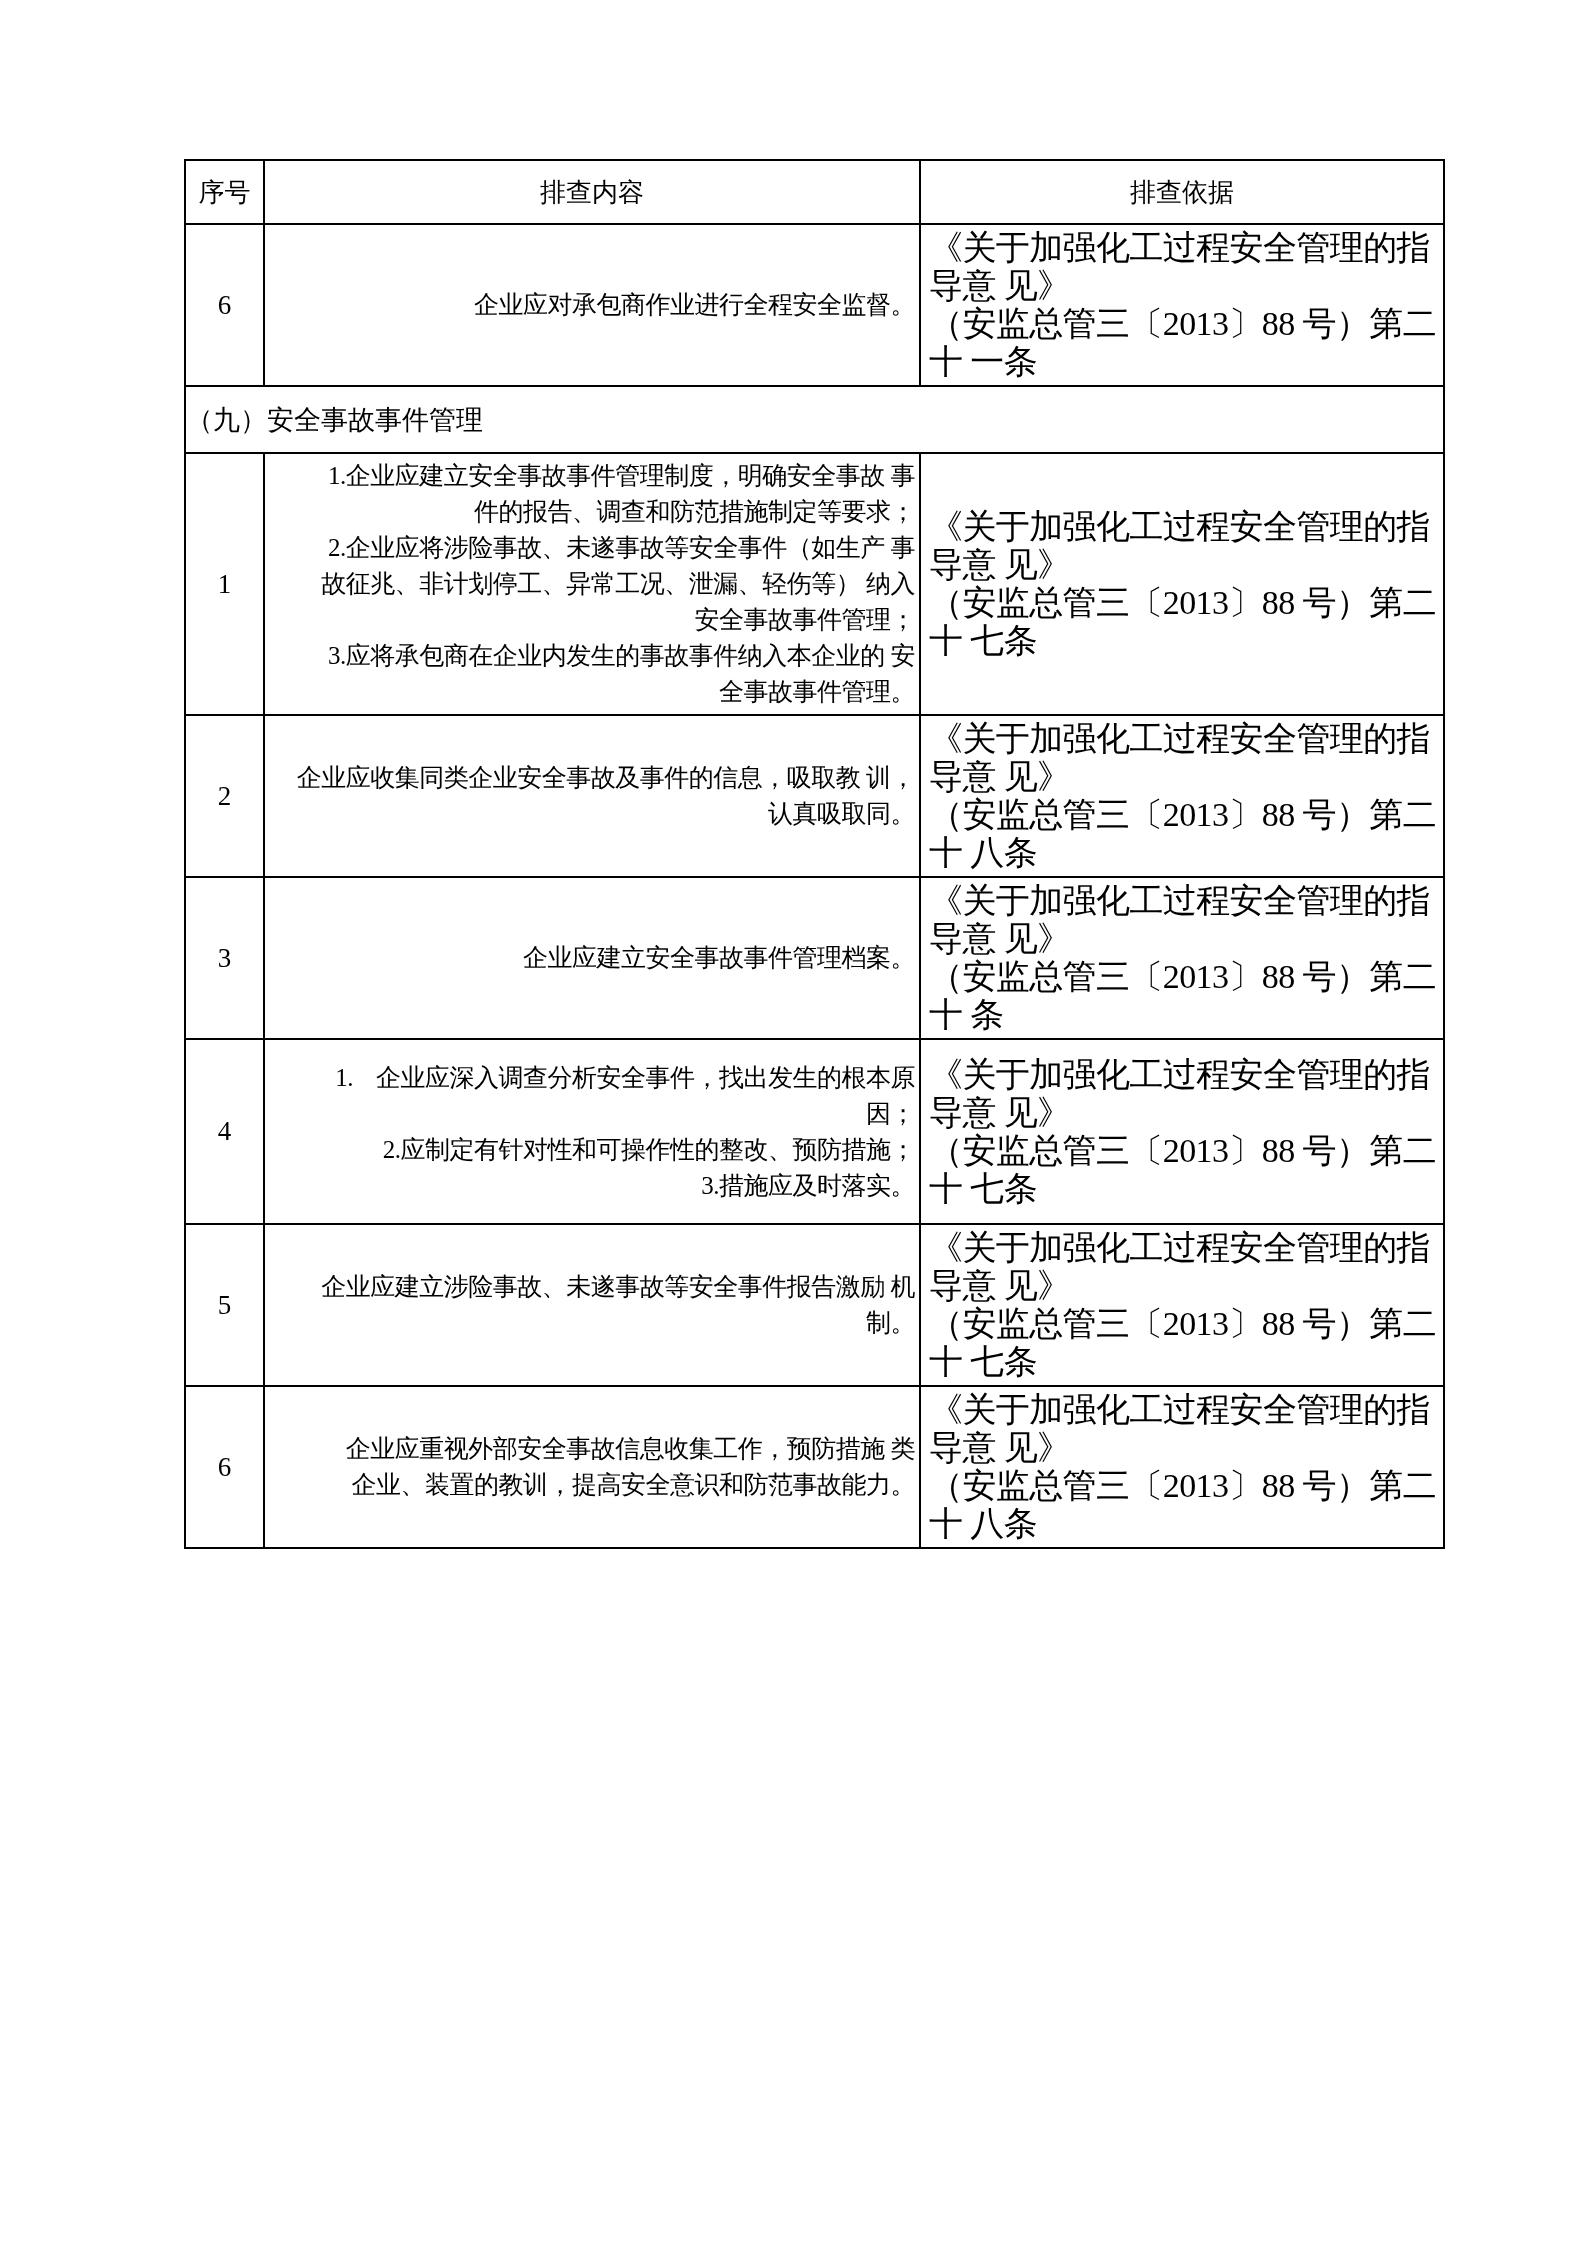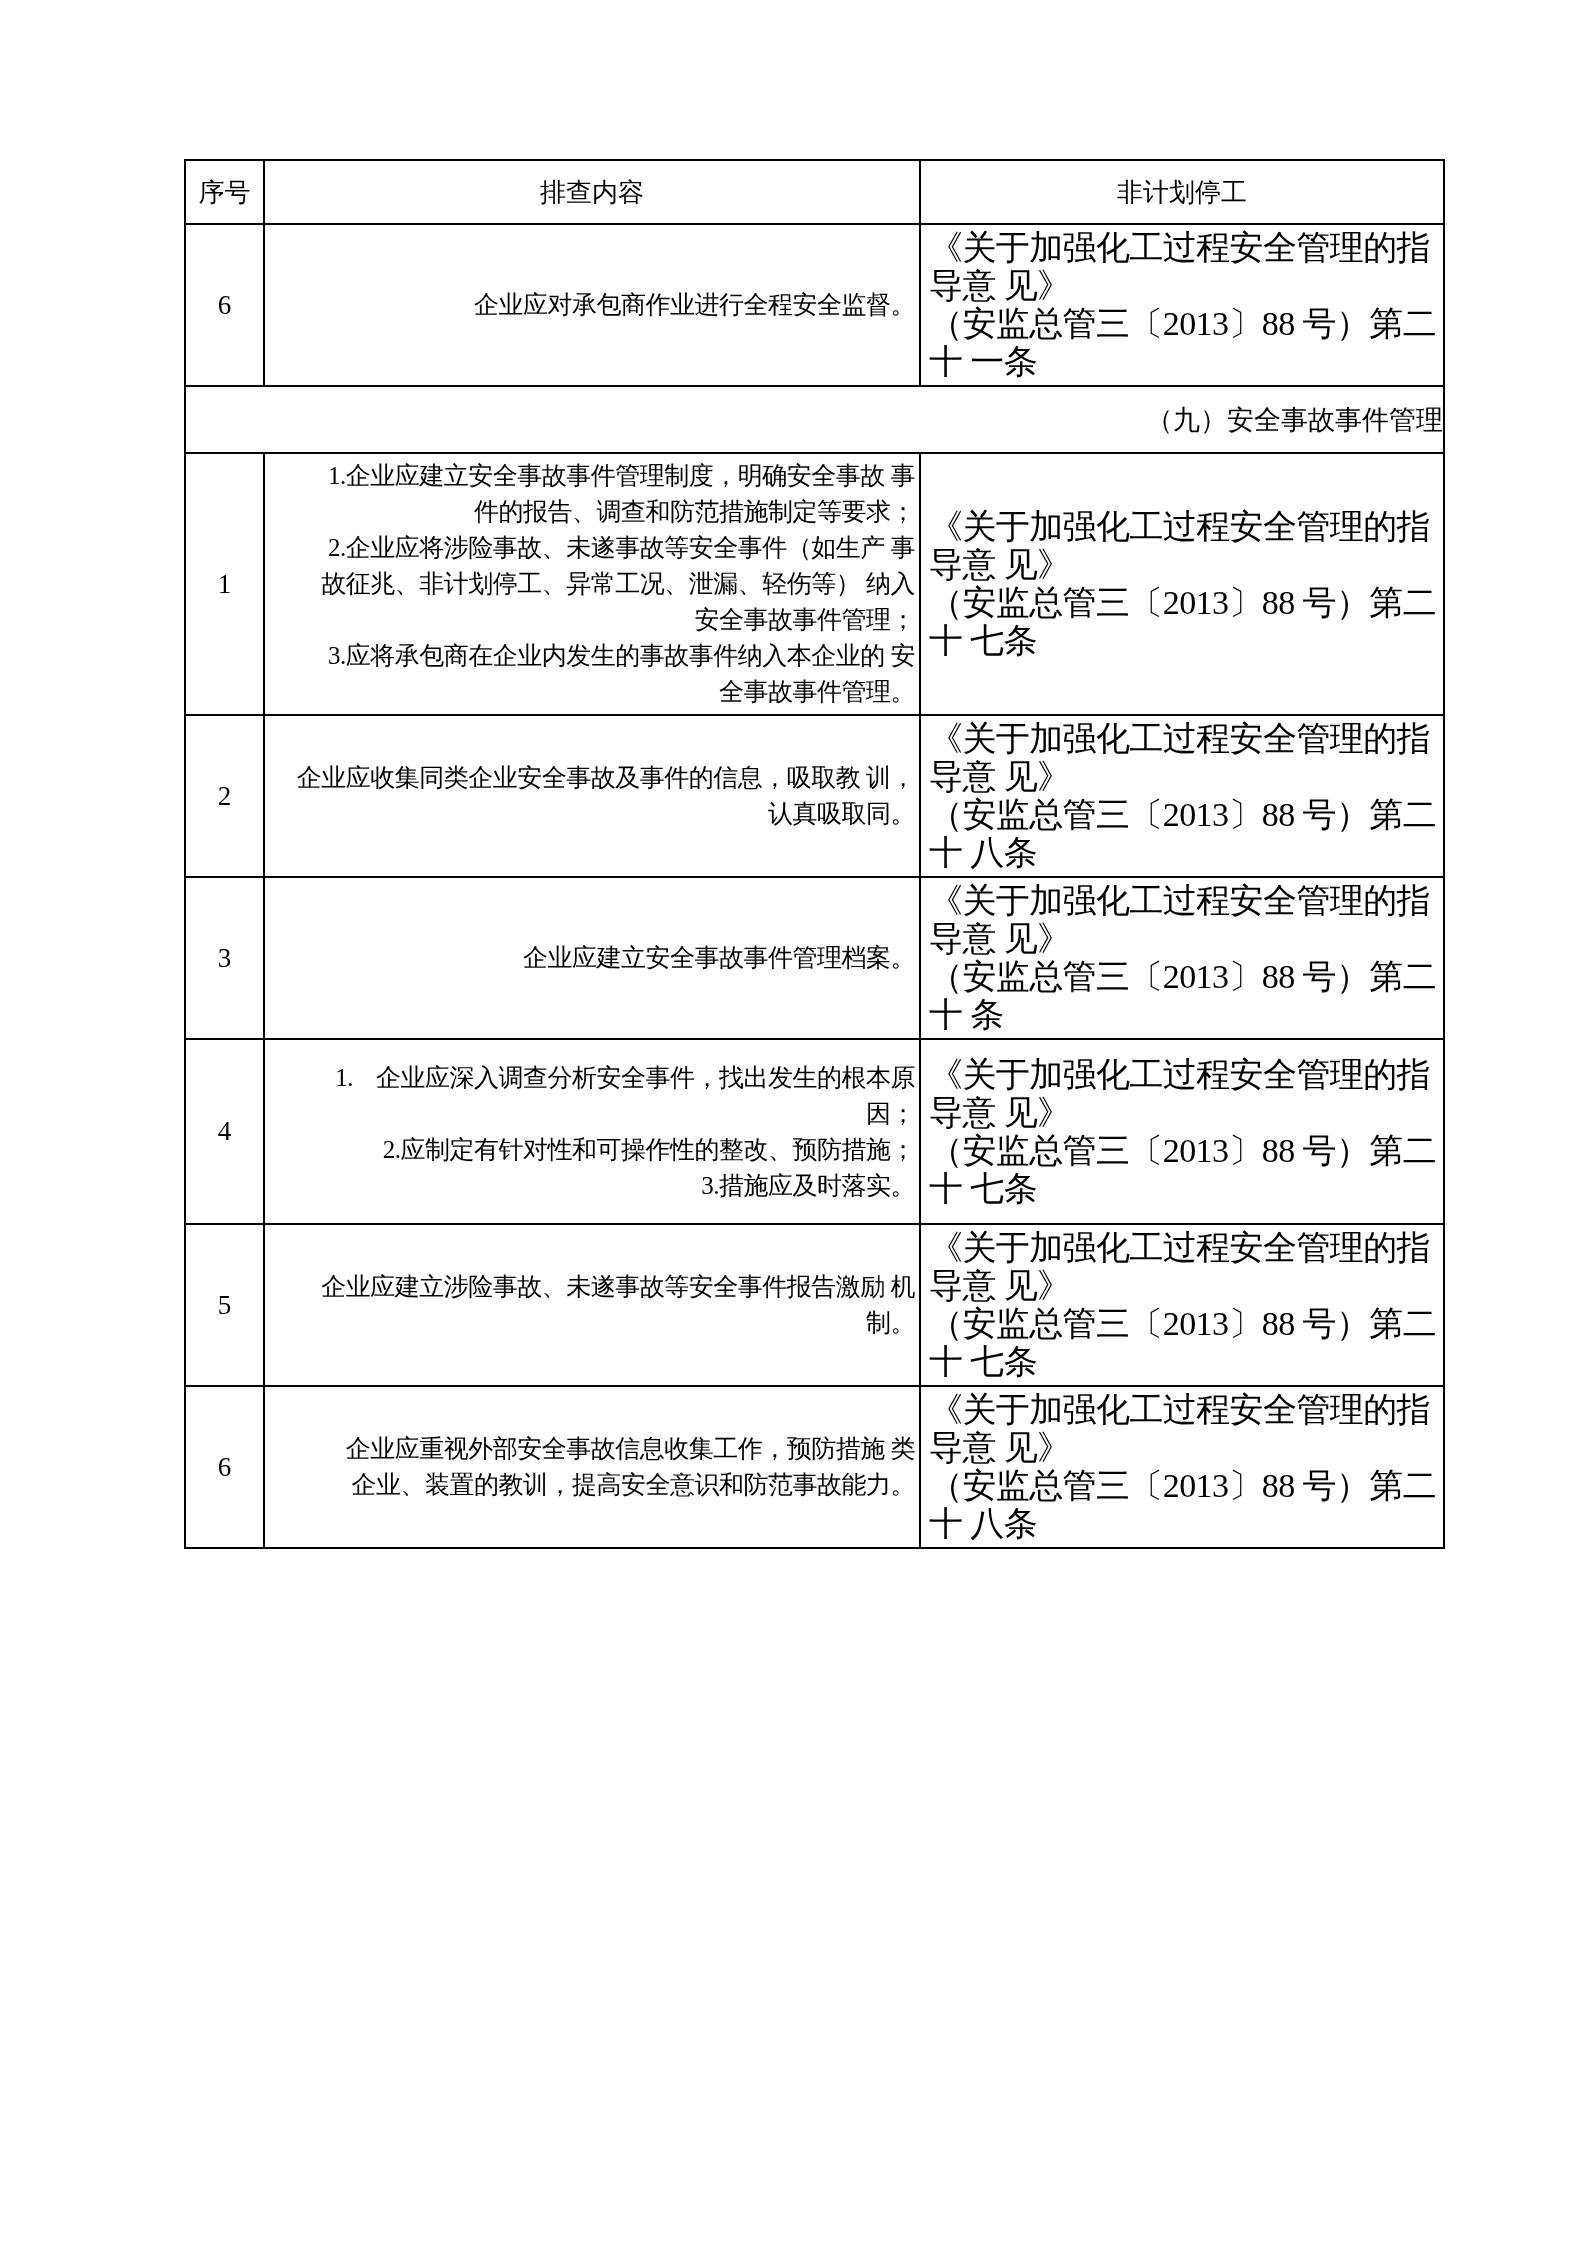--- a/index.html
+++ b/index.html
@@ -57,21 +57,21 @@
   }
   td.basis-cell {
     font-size: 34px;
     line-height: 38px;
     letter-spacing: -0.6px;
     text-align: left;
     padding: 4px 4px 4px 8px;
     white-space: pre-wrap;
   }
   tr.section-row td {
-    text-align: right;
+    text-align: left;
     font-size: 27px;
     padding: 0;
   }
   tr.h-header  { height: 64px; }
   tr.h-pre     { height: 108px; }
   tr.h-section { height: 67px; }
   tr.h-r1      { height: 253px; }
   tr.h-r2      { height: 109px; }
   tr.h-r3      { height: 105px; }
   tr.h-r4      { height: 185px; }
@@ -86,21 +86,21 @@
     <table class="checklist">
       <colgroup>
         <col class="c1">
         <col class="c2">
         <col class="c3">
       </colgroup>
       <tbody>
         <tr class="h-header">
           <th class="col-header">序号</th>
           <th class="col-header">排查内容</th>
-          <th class="col-header">非计划停工</th>
+          <th class="col-header">排查依据</th>
         </tr>
 
         <tr class="h-pre">
           <td class="num-cell">6</td>
           <td class="content-cell">企业应对承包商作业进行全程安全监督。</td>
           <td class="basis-cell">《关于加强化工过程安全管理的指导意 见》
 （安监总管三〔2013〕88 号）第二十 一条</td>
         </tr>
 
         <tr class="h-section section-row">

